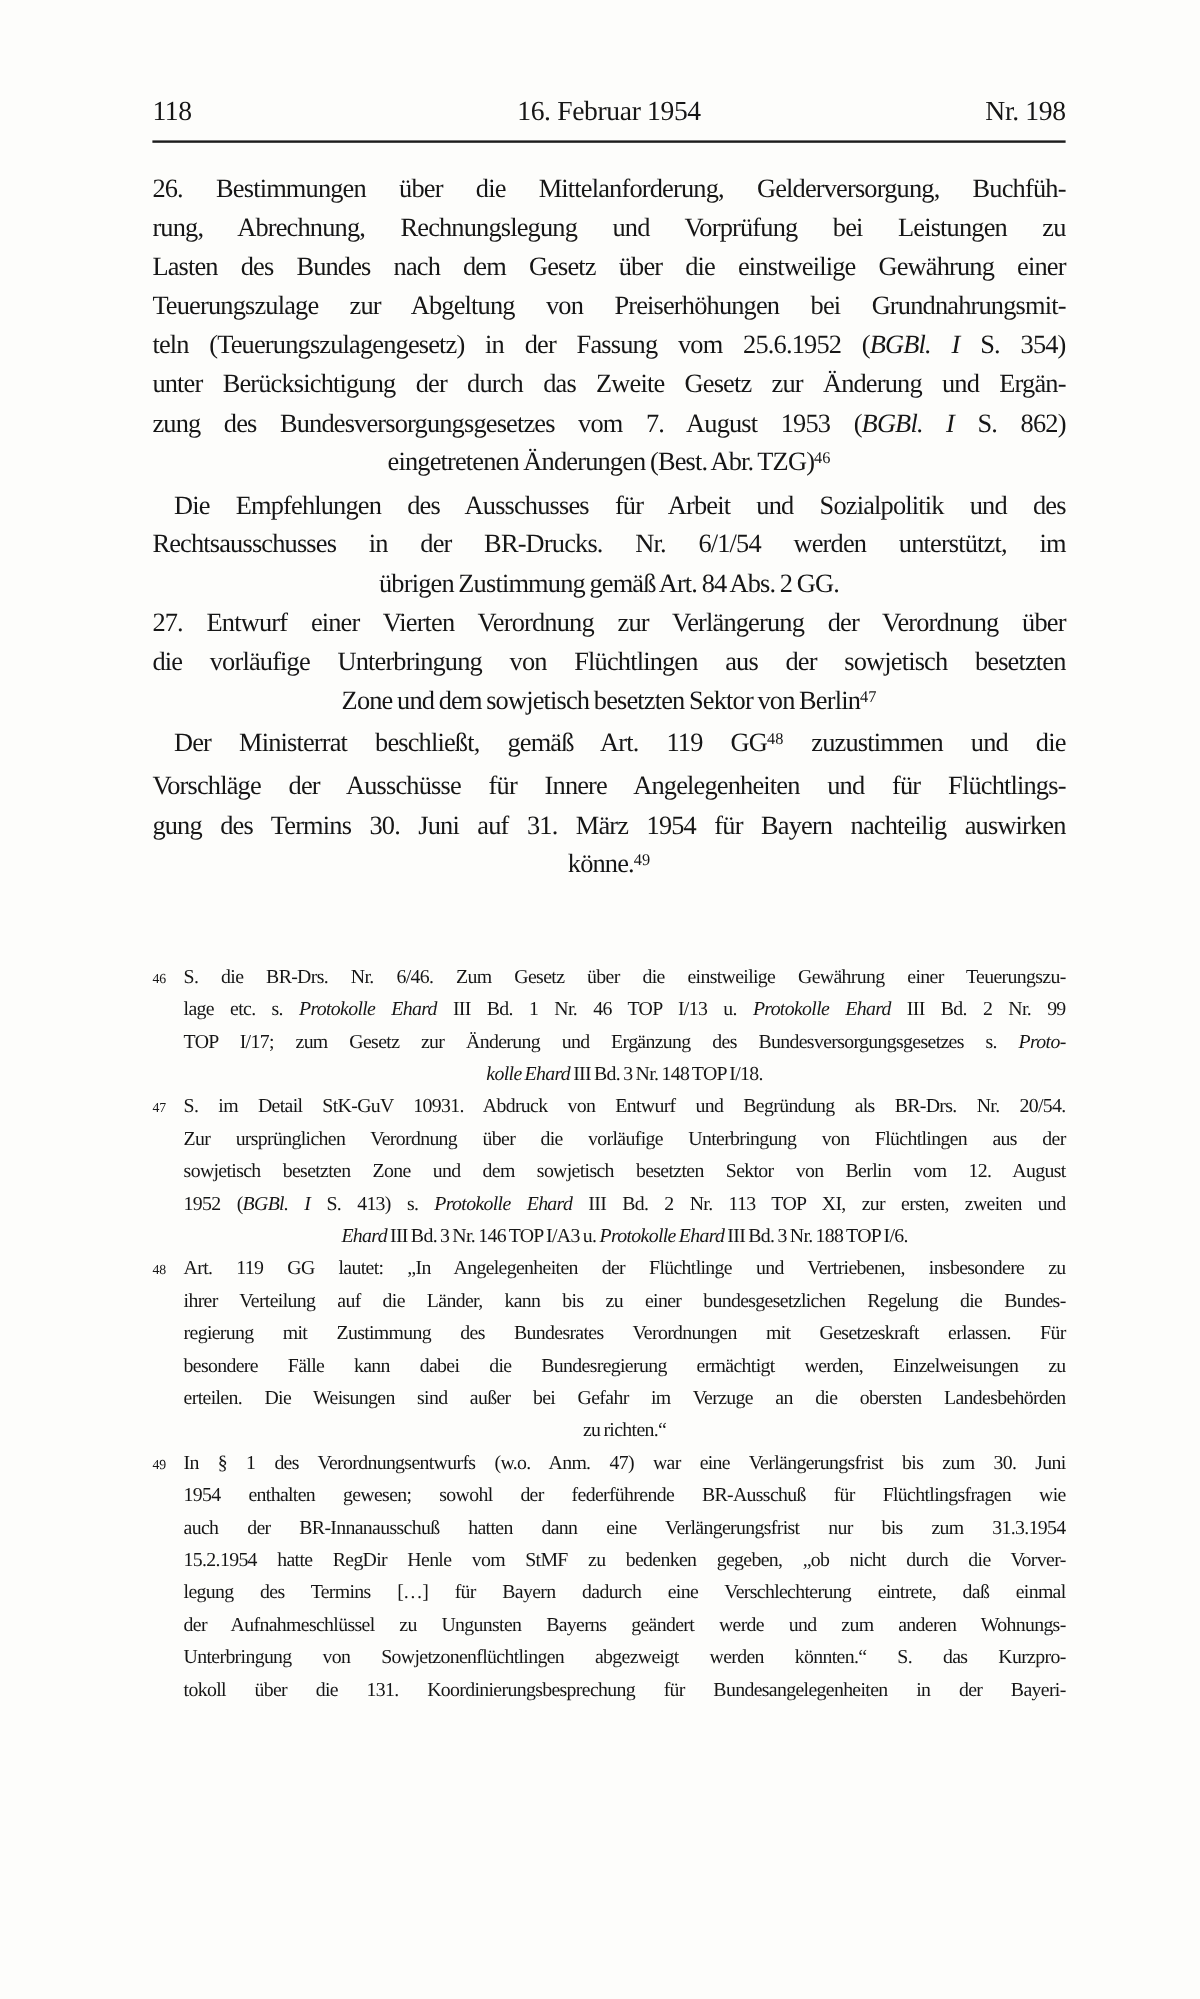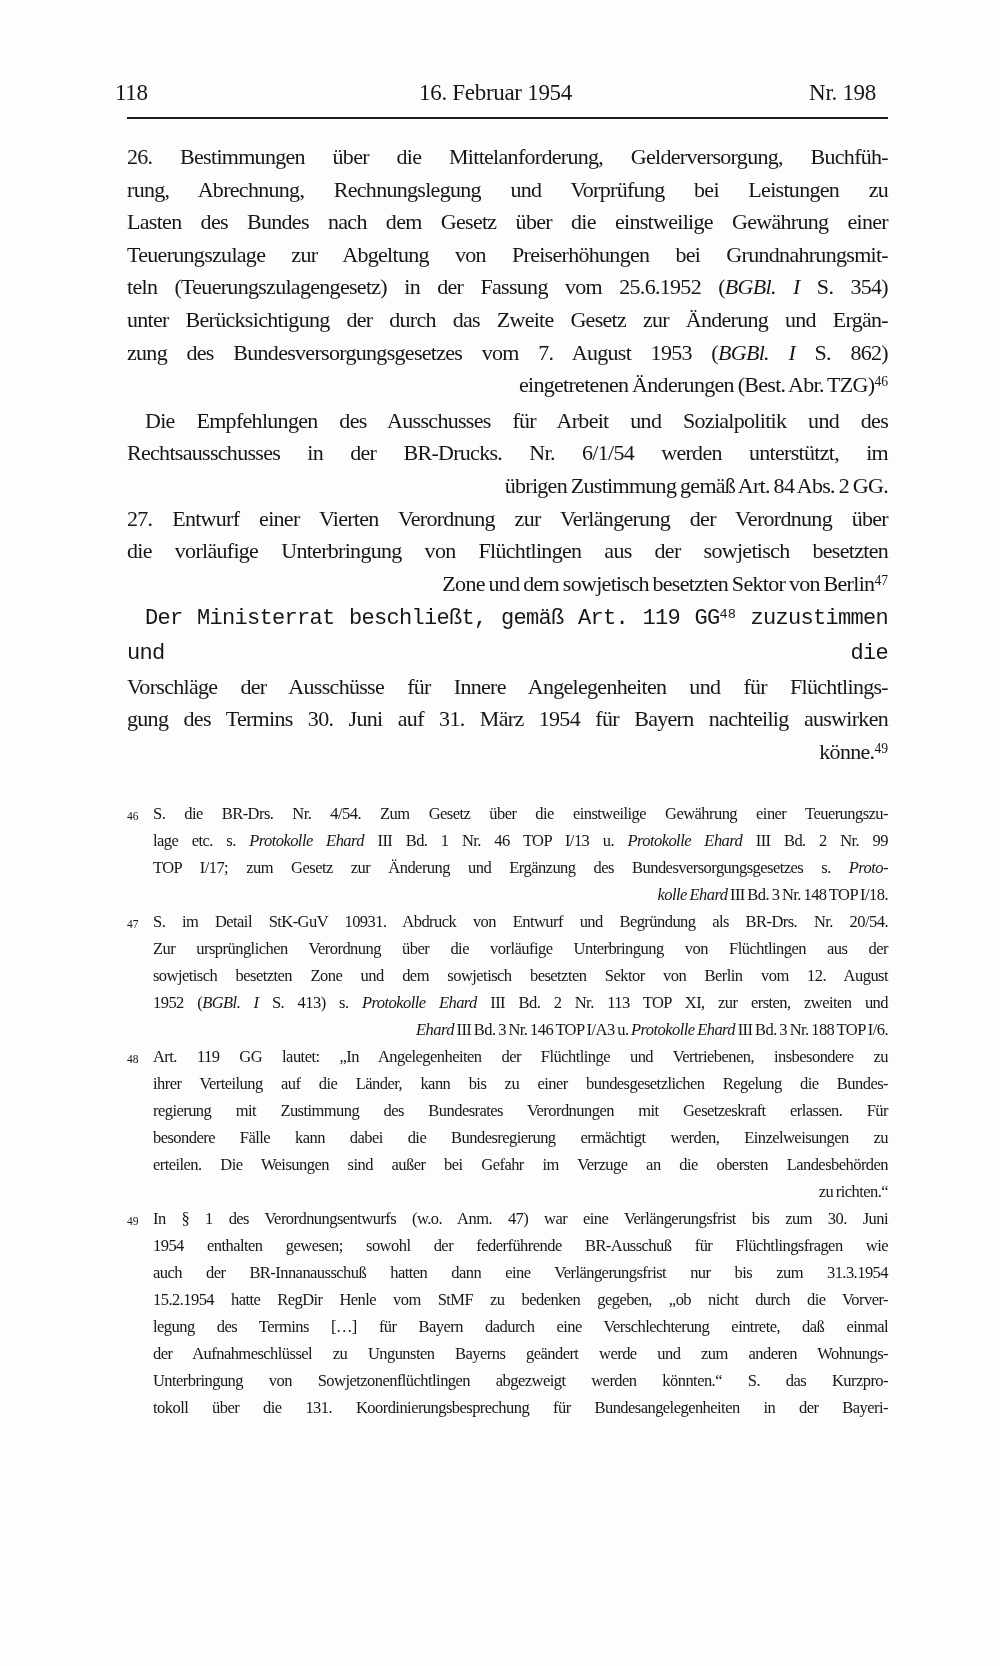--- a/index.html
+++ b/index.html
@@ -6,21 +6,21 @@
   .page{
     position:relative;
     width:1000px;height:1666px;
     background:#fdfdfb;
     color:#161616;
     font-family:"Liberation Serif","DejaVu Serif",serif;
     overflow:hidden;
   }
   
   .header{
-    position:absolute;left:115px;top:80px;width:761px;height:28px;
+    position:absolute;left:127px;top:80px;width:761px;height:28px;
     font-size:23px;letter-spacing:-0.3px;
   }
   .header .h-left{position:absolute;left:0;top:0;}
   .header .h-center{position:absolute;left:0;top:0;width:100%;text-align:center;}
   .header .h-right{position:absolute;right:0;top:0;}
   .rule{
     position:absolute;left:127px;top:117px;width:761px;height:2px;
     background:#1c1c1c;
   }
   
@@ -36,21 +36,21 @@
     letter-spacing:-0.55px;word-spacing:-1px;
   }
   .fn{position:relative;padding-left:26px;}
   .fn-marker{
     position:absolute;left:0;top:3px;
     font-size:11.5px;letter-spacing:0;
   }
   
   .line{min-height:1em;}
   .line.just{text-align:justify;text-align-last:justify;}
-  .line.last{text-align:right;}
+  .line.last{text-align:center;}
   .it{font-style:italic;}
   .sup{
     font-size:62%;letter-spacing:0;word-spacing:0;
     position:relative;top:-0.45em;vertical-align:baseline;
   }
 </style>
 </head>
 <body>
 
 <div class="page">
@@ -75,30 +75,30 @@
         <div class="line just" style="text-indent: 18px;"><span>Die Empfehlungen des Ausschusses für Arbeit und Sozialpolitik und des</span></div>
         <div class="line just"><span>Rechtsausschusses in der BR-Drucks. Nr. 6/1/54 werden unterstützt, im</span></div>
         <div class="line last"><span>übrigen Zustimmung gemäß Art. 84 Abs. 2 GG.</span></div>
       </div>
       <div>
         <div class="line just"><span>27. Entwurf einer Vierten Verordnung zur Verlängerung der Verordnung über</span></div>
         <div class="line just"><span>die vorläufige Unterbringung von Flüchtlingen aus der sowjetisch besetzten</span></div>
         <div class="line last"><span>Zone und dem sowjetisch besetzten Sektor von Berlin</span><span class="sup">47</span></div>
       </div>
       <div>
-        <div class="line just" style="text-indent: 18px; font-family: Liberation Mono, monospace;"><span>Der Ministerrat beschließt, gemäß Art. 119 GG</span><span class="sup">48</span><span> zuzustimmen und die</span></div>
+        <div class="line just" style="text-indent: 18px;"><span>Der Ministerrat beschließt, gemäß Art. 119 GG</span><span class="sup">48</span><span> zuzustimmen und die</span></div>
         <div class="line just"><span>Vorschläge der Ausschüsse für Innere Angelegenheiten und für Flüchtlings-</span></div>
         <div class="line just"><span>gung des Termins 30. Juni auf 31. März 1954 für Bayern nachteilig auswirken</span></div>
         <div class="line last"><span>könne.</span><span class="sup">49</span></div>
       </div>
     </div>
   <div class="footnotes">
       <div class="fn">
         <span class="fn-marker">46</span>
-        <div class="line just"><span>S. die BR-Drs. Nr. 4/54. Zum Gesetz über die einstweilige Gewährung einer Teuerungszu-</span></div>
+        <div class="line just"><span>S. die BR-Drs. Nr. 6/46. Zum Gesetz über die einstweilige Gewährung einer Teuerungszu-</span></div>
         <div class="line just"><span>lage etc. s. </span><span class="it">Protokolle Ehard</span><span> III Bd. 1 Nr. 46 TOP I/13 u. </span><span class="it">Protokolle Ehard</span><span> III Bd. 2 Nr. 99</span></div>
         <div class="line just"><span>TOP I/17; zum Gesetz zur Änderung und Ergänzung des Bundesversorgungsgesetzes s. </span><span class="it">Proto-</span></div>
         <div class="line last"><span class="it">kolle Ehard</span><span> III Bd. 3 Nr. 148 TOP I/18.</span></div>
       </div>
       <div class="fn">
         <span class="fn-marker">47</span>
         <div class="line just"><span>S. im Detail StK-GuV 10931. Abdruck von Entwurf und Begründung als BR-Drs. Nr. 20/54.</span></div>
         <div class="line just"><span>Zur ursprünglichen Verordnung über die vorläufige Unterbringung von Flüchtlingen aus der</span></div>
         <div class="line just"><span>sowjetisch besetzten Zone und dem sowjetisch besetzten Sektor von Berlin vom 12. August</span></div>
         <div class="line just"><span>1952 (</span><span class="it">BGBl. I</span><span> S. 413) s. </span><span class="it">Protokolle Ehard</span><span> III Bd. 2 Nr. 113 TOP XI, zur ersten, zweiten und</span></div>

